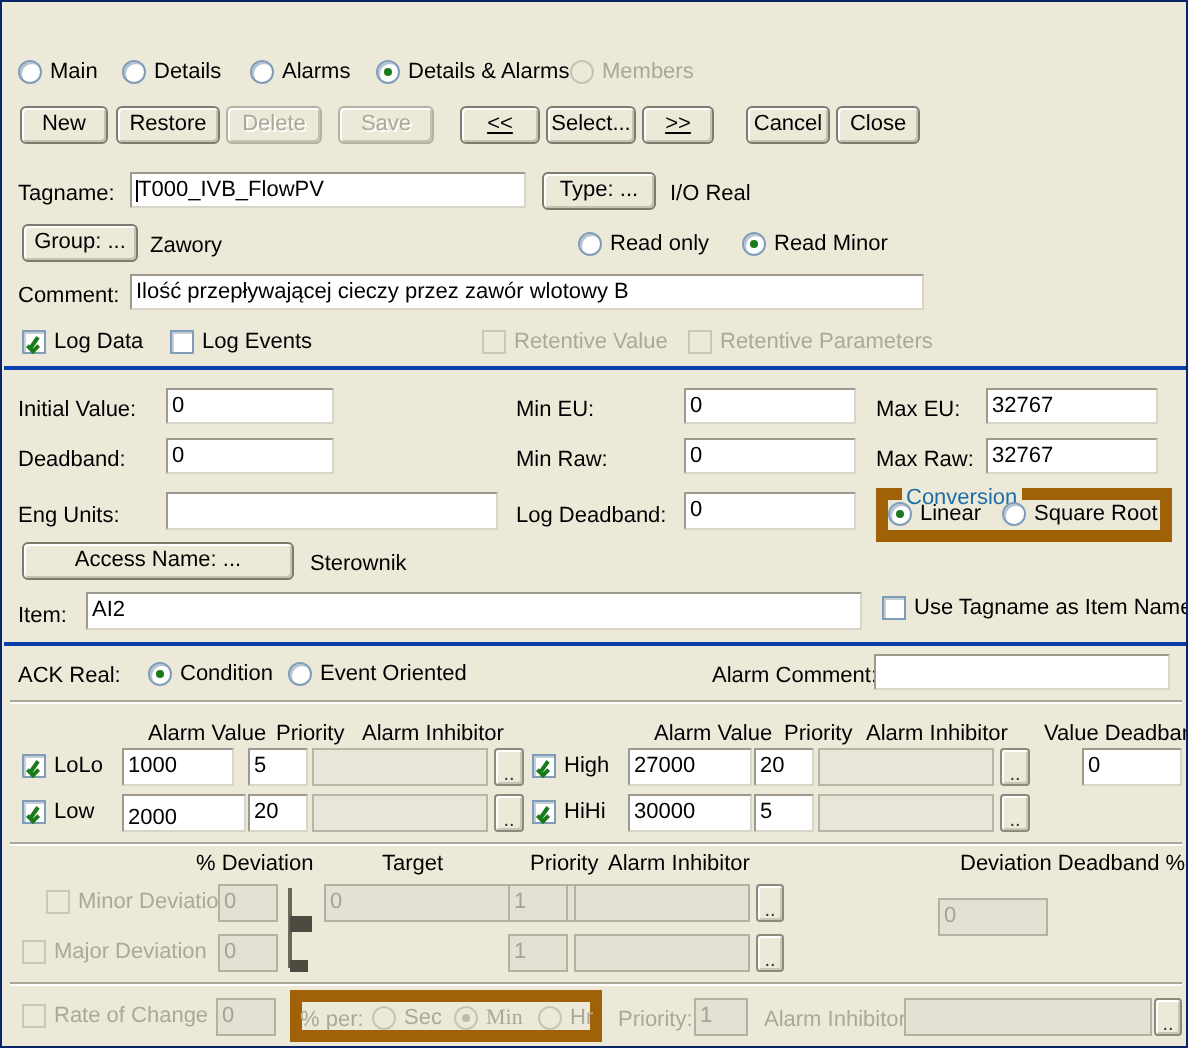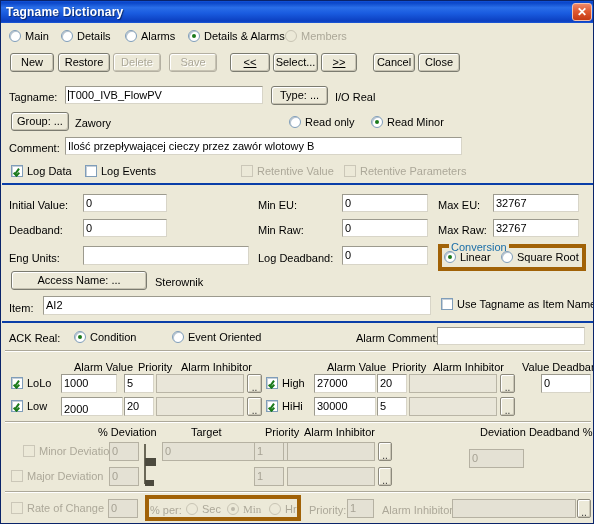--- a/index.html
+++ b/index.html
@@ -121,39 +121,35 @@
     display:flex;align-items:flex-end;justify-content:center;
     font-size:10px;line-height:8px;cursor:pointer;color:#333;
   }
 
   
   .hr-blue{position:absolute;height:2px;background:#0a3ea8;}
   .hr-etch{position:absolute;height:2px;border-top:1px solid #aca899;border-bottom:1px solid #fff;box-sizing:border-box;}
 
   .groupbox{
     position:absolute;box-sizing:border-box;
-    border:4px solid #a16207;
+    border:6px solid #a16207;
   }
   .groupbox .glabel{
     position:absolute;top:-7px;left:7px;background:#ece9d8;
     padding:0 2px;font-size:11px;color:#1b6ea8;white-space:nowrap;
   }
 
   .hdr{position:absolute;white-space:nowrap;color:#000;margin-left:13px;}
   .sticklink{position:absolute;}
 </style>
 </head>
 <body>
 
 <div id="app">
 
-  <div class="titlebar">
-    <div class="title-text">Tagname Dictionary</div>
-    <div class="close-btn">✕</div>
-  </div>
 
   <div class="radio" style="left:8px;top:29px;">
     <span class="mark"></span>
     <span>Main</span>
   </div>
   <div class="radio" style="left:60px;top:29px;">
     <span class="mark"></span>
     <span>Details</span>
   </div>
   <div class="radio" style="left:124px;top:29px;">
@@ -306,21 +302,21 @@
     <span>Use Tagname as Item Name</span>
   </div>
 
   <div class="hr-blue" style="left:1px;top:320px;width:592px;"></div>
 
   <div class="lbl" style="left:8px;top:331px;">ACK Real:</div>
   <div class="radio on" style="left:73px;top:330px;">
     <span class="mark"></span>
     <span>Condition</span>
   </div>
-  <div class="radio" style="left:143px;top:330px;margin-left:28px;">
+  <div class="radio" style="left:143px;top:330px;">
     <span class="mark"></span>
     <span>Event Oriented</span>
   </div>
   <div class="lbl" style="left:355px;top:331px;">Alarm Comment:</div>
   <div class="inp" style="left:436px;top:326px;width:148px;height:18px;">
     <span></span>
   </div>
 
   <div class="hr-etch" style="left:4px;top:349px;width:586px;"></div>
 

